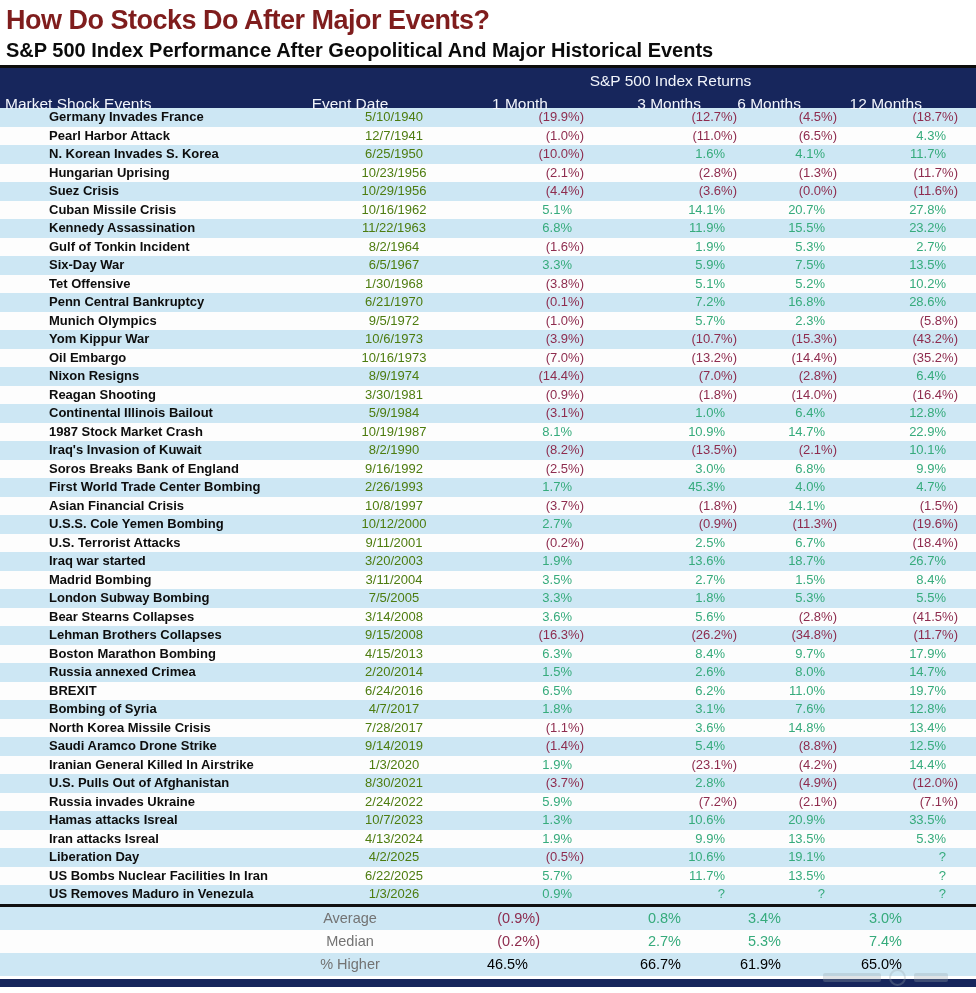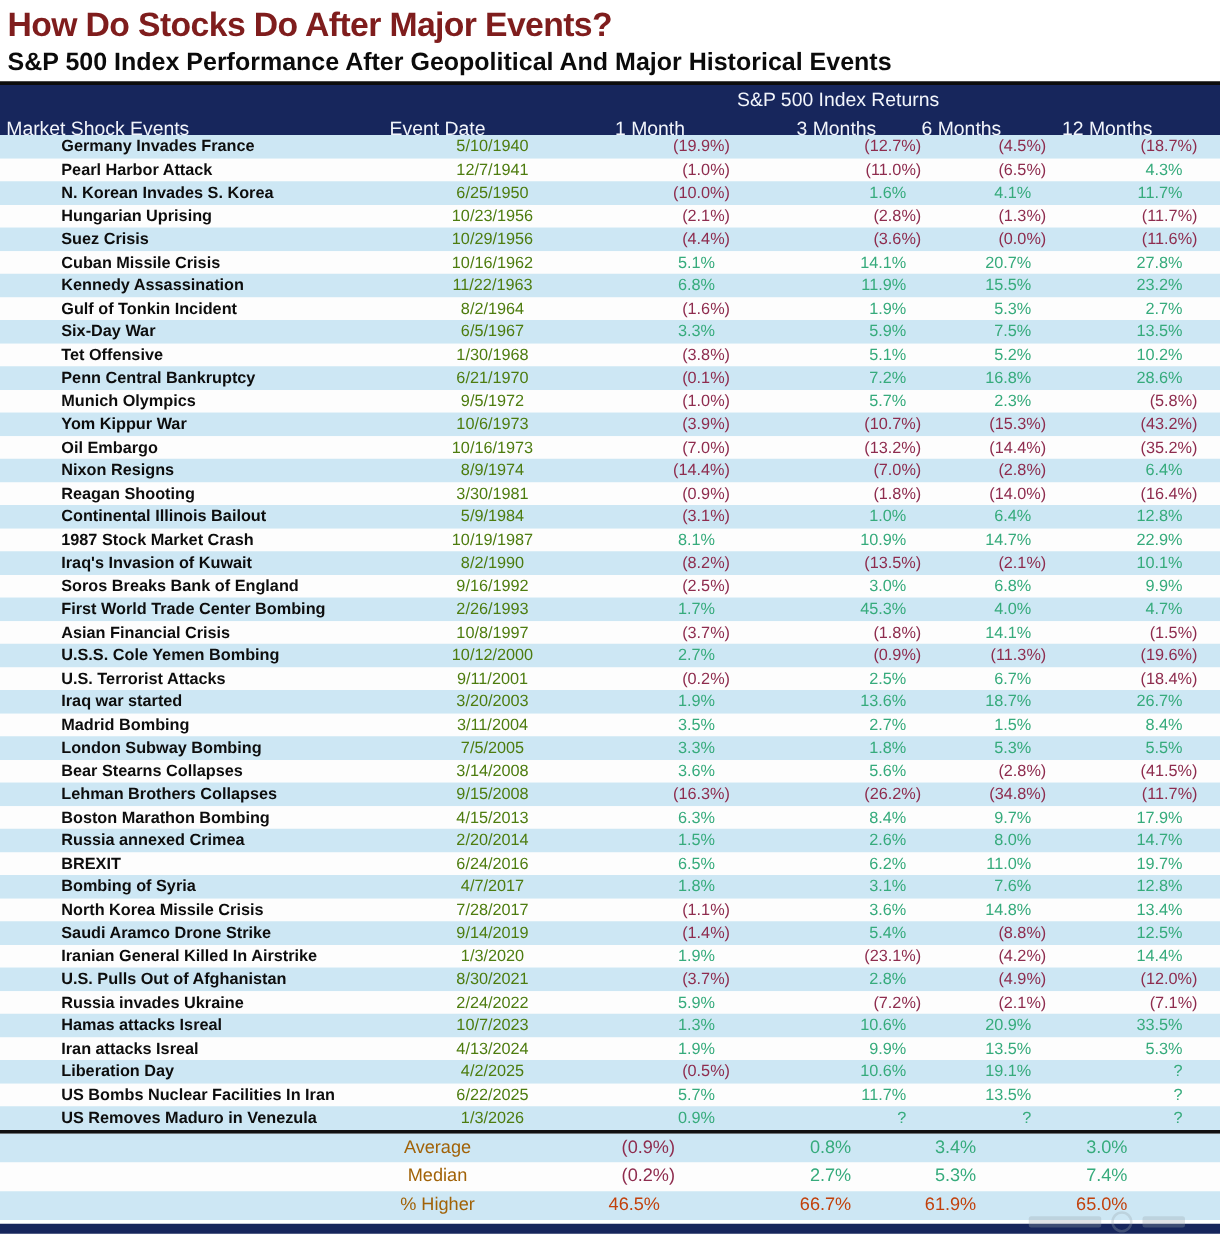--- a/index.html
+++ b/index.html
@@ -32,26 +32,26 @@
   .ch-mid   { text-align:center; }
   .ch-right { text-align:right; padding-right:4px; }
   
   .row { height:18.5px; line-height:18.5px; font-size:13px; background:#fdfdfd;padding-left:44px; }
   .row:nth-child(odd) { background:#cde7f4; }
   .c-event { padding-left:5px; font-weight:bold; white-space:nowrap; overflow:hidden; color:#0d0d0d; }
   .c-date  { text-align:center; white-space:nowrap; color:#4d7c0f; }
   .c-val   { text-align:right; white-space:nowrap; }
   .c-val.neg   { color:#8e2c4e; padding-right:12px; }
   .c-val.pos   { color:#36ab7c; padding-right:24px; }
-  .c-val.plain { color:#c2410c; padding-right:24px; }
+  .c-val.plain { color:#000000; padding-right:24px; }
   
   .summary { border-top:3px solid #111; }
   .srow { height:23px; line-height:23px; font-size:14.5px; background:#fdfdfd; }
   .srow:nth-child(odd) { background:#cde7f4; }
-  .srow .c-label { grid-column:2; text-align:center; color:#a16207; }
+  .srow .c-label { grid-column:2; text-align:center; color:#737373; }
   
   .bottom-bar { margin-top:3px; width:976px; height:8px; background:#17265c; }
   .watermark {
     position:absolute; right:28px; bottom:9px; height:14px;
     display:flex; align-items:center; gap:8px; opacity:0.30; filter:blur(0.6px);
   }
   .wm-bar  { width:58px; height:9px; background:#9aa6ad; border-radius:2px; }
   .wm-bar2 { width:34px; height:9px; background:#9aa6ad; border-radius:2px; }
   .wm-circle { width:13px; height:13px; border:2.5px solid #9aa6ad; border-radius:50%; }
 </style>

